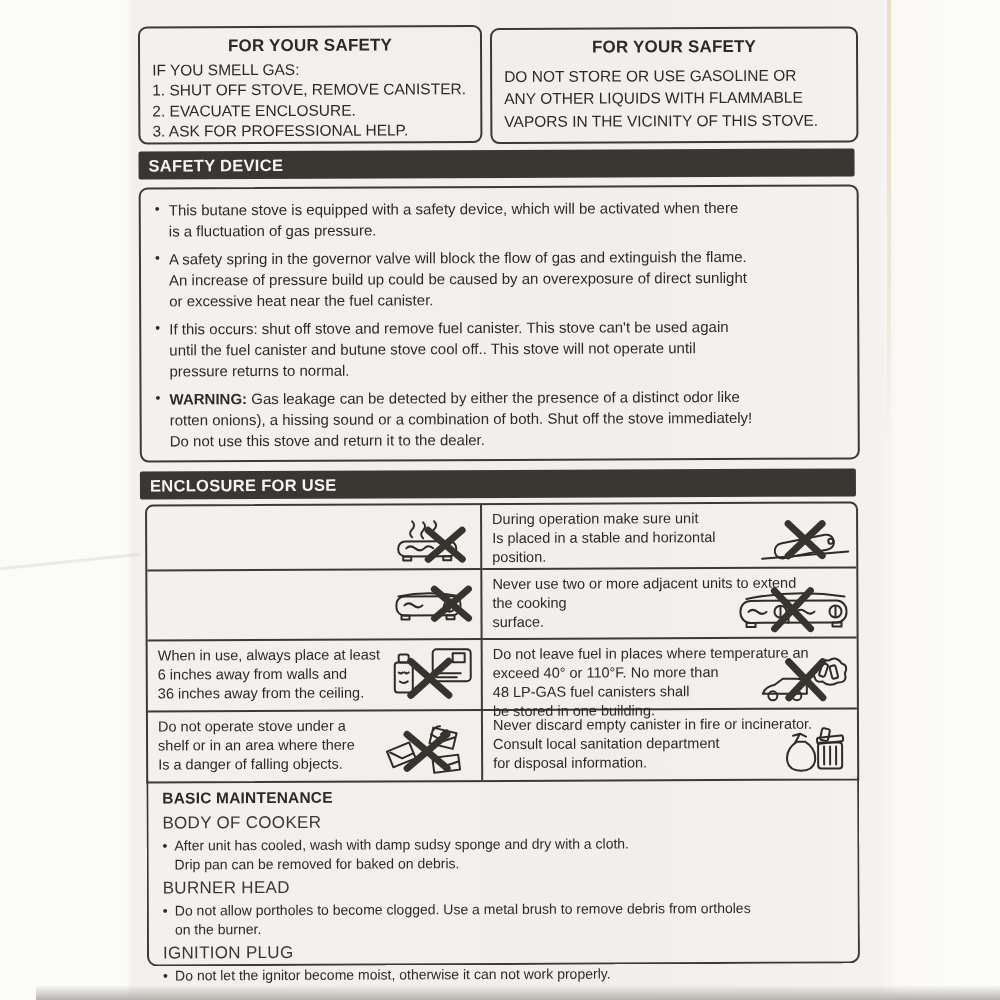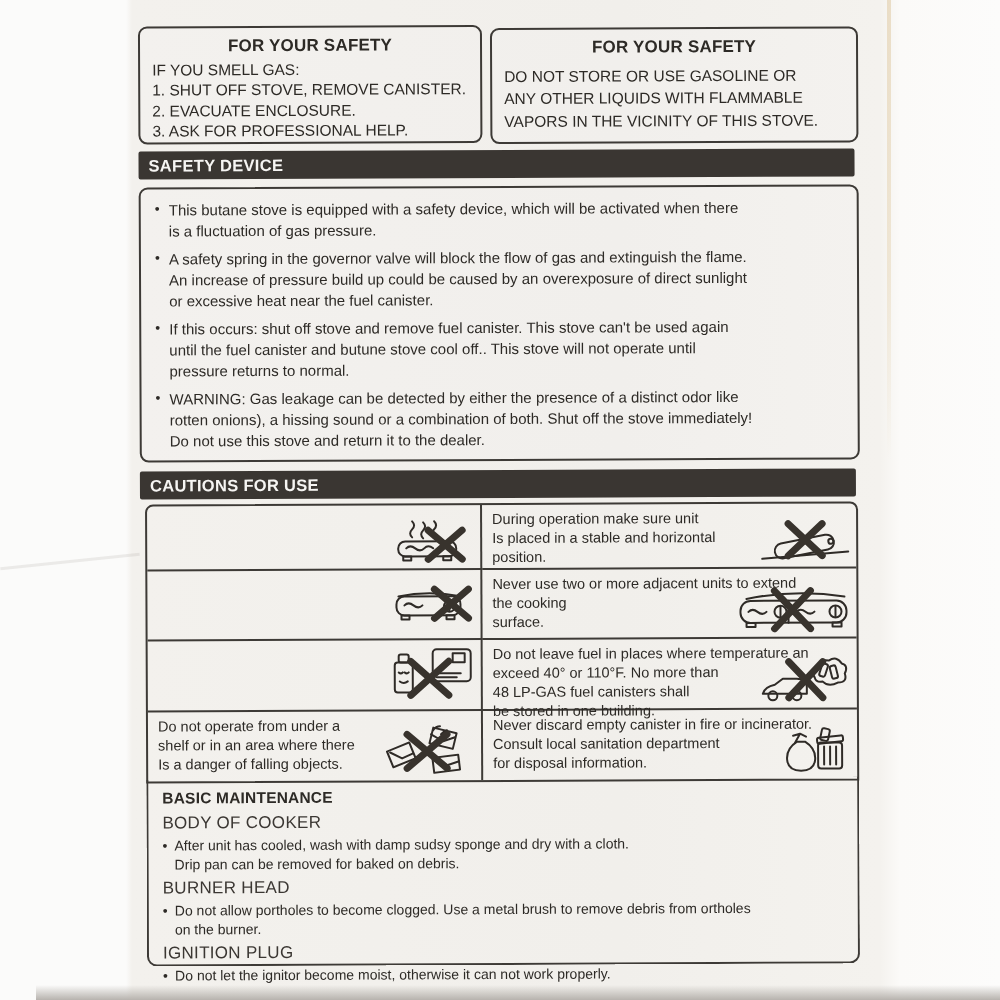--- a/index.html
+++ b/index.html
@@ -40,21 +40,21 @@
     position:absolute;height:28px;background:#3a3632;color:#f6f5f3;
     font-weight:bold;font-size:16.5px;letter-spacing:.3px;
     display:flex;align-items:center;padding-left:10px;box-sizing:border-box;
     border-radius:2px;
   }
 
   ul.blist{list-style:none;margin:10px 0 0;padding:0 14px;}
   ul.blist li{display:flex;font-size:15px;line-height:1.4;margin-bottom:7px;}
   ul.blist .bdot{width:14px;flex:0 0 14px;font-size:14px;}
   ul.blist .btxt{white-space:pre-line;}
-  .bstrong{font-weight:normal;}
+  .bstrong{font-weight:bold;}
 
   .ctable{
     position:absolute;left:145px;top:503px;width:713px;box-sizing:border-box;
     border:2px solid #3d3a36;border-radius:8px 8px 0 0;
     display:grid;grid-template-columns:335px 1fr;grid-template-rows:65px 70px 71px 69px;
   }
   .cell{
     position:relative;box-sizing:border-box;padding:5px 8px 4px 10px;
     font-size:14.5px;line-height:1.3;
   }
@@ -126,21 +126,21 @@
       <li>
         <span class="bdot">•</span>
         <span class="btxt"><span class="bstrong">WARNING:</span><span> Gas leakage can be detected by either the presence of a distinct odor like
 rotten onions), a hissing sound or a combination of both. Shut off the stove immediately!
 Do not use this stove and return it to the dealer.</span></span>
       </li>
     </ul>
   </div>
 
   <div class="bar" style="left:140px;top:470px;width:716px;">
-    <span>CAUTIONS FOR USE</span>
+    <span>ENCLOSURE FOR USE</span>
   </div>
 
   <div class="ctable">
 
     <div class="cell cleft rowline">
       <svg class="cicon" width="80" height="50" viewBox="0 0 80 50">
         <path class="ln" d="M18 23 q-4 -4 0 -8 q4 -4 0 -8"></path>
         <path class="ln" d="M29 24 q-4 -4 0 -8 q4 -4 0 -8"></path>
         <path class="ln" d="M40 23 q-4 -4 0 -8 q4 -4 0 -8"></path>
         <rect class="ln" x="4" y="27" width="58" height="15" rx="7"></rect>
@@ -191,20 +191,23 @@
         <path class="ln" d="M60 25 q4 -4 9 0 t9 0"></path>
         <circle class="ln" cx="99" cy="25" r="6"></circle>
         <path class="ln" d="M99 20 v10"></path>
         <rect class="ln" x="10" y="36" width="9" height="4"></rect>
         <rect class="ln" x="96" y="36" width="9" height="4"></rect>
         <path class="xx" d="M38 4 L74 42 M74 4 L38 42"></path>
       </svg>
     </div>
 
     <div class="cell cleft rowline">
+      <div class="cell-text">When in use, always place at least
+6 inches away from walls and
+36 inches away from the ceiling.</div>
       <svg class="cicon" style="bottom:8px;" width="90" height="56" viewBox="0 0 90 56">
         <rect class="ln" x="14" y="9" width="10" height="8" rx="2"></rect>
         <rect class="ln" x="10" y="17" width="18" height="30" rx="3"></rect>
         <path class="ln" d="M14 27 q2 2 4 0 M20 27 q2 2 4 0 M15 36 q4 3 8 0"></path>
         <rect class="ln" x="48" y="4" width="38" height="32" rx="4"></rect>
         <rect class="ln" x="68" y="8" width="12" height="9"></rect>
         <path class="ln" d="M52 28 h24 M52 32 h20"></path>
         <path class="xx" d="M26 16 L64 50 M64 16 L26 50"></path>
       </svg>
     </div>
@@ -219,21 +222,21 @@
         <circle class="ln" cx="14" cy="40" r="4.5"></circle>
         <circle class="ln" cx="38" cy="40" r="4.5"></circle>
         <path class="ln" d="M56 22 q-5 -8 3 -11 q2 -8 11 -6 q8 -5 13 3 q7 2 3 10 q3 9 -7 9 q-9 5 -15 -1 q-7 1 -8 -4 z"></path>
         <rect class="ln" x="62" y="8" width="6" height="13" rx="2" transform="rotate(18 65 14)"></rect>
         <rect class="ln" x="72" y="10" width="6" height="13" rx="2" transform="rotate(-14 75 16)"></rect>
         <path class="xx" d="M30 6 L64 42 M64 6 L30 42"></path>
       </svg>
     </div>
 
     <div class="cell cleft">
-      <div class="cell-text" style="padding-right:96px;">Do not operate from under a
+      <div class="cell-text" style="padding-right:96px;">Do not operate stove under a
 shelf or in an area where there
 Is a danger of falling objects.</div>
       <svg class="cicon" width="94" height="52" viewBox="0 0 94 52">
         <path class="ln" d="M52 6 q3 -4 7 -4 M60 10 q3 -3 6 -4"></path>
         <rect class="ln" x="50" y="6" width="24" height="16" transform="rotate(14 62 14)"></rect>
         <path class="ln" d="M50 10 l12 7 12 -4"></path>
         <rect class="ln" x="8" y="22" width="24" height="17" transform="rotate(-22 20 30)"></rect>
         <path class="ln" d="M9 28 l12 6 11 -5"></path>
         <rect class="ln" x="52" y="32" width="26" height="15" transform="rotate(-7 65 39)"></rect>
         <path class="ln" d="M53 36 l13 5 12 -4"></path>

